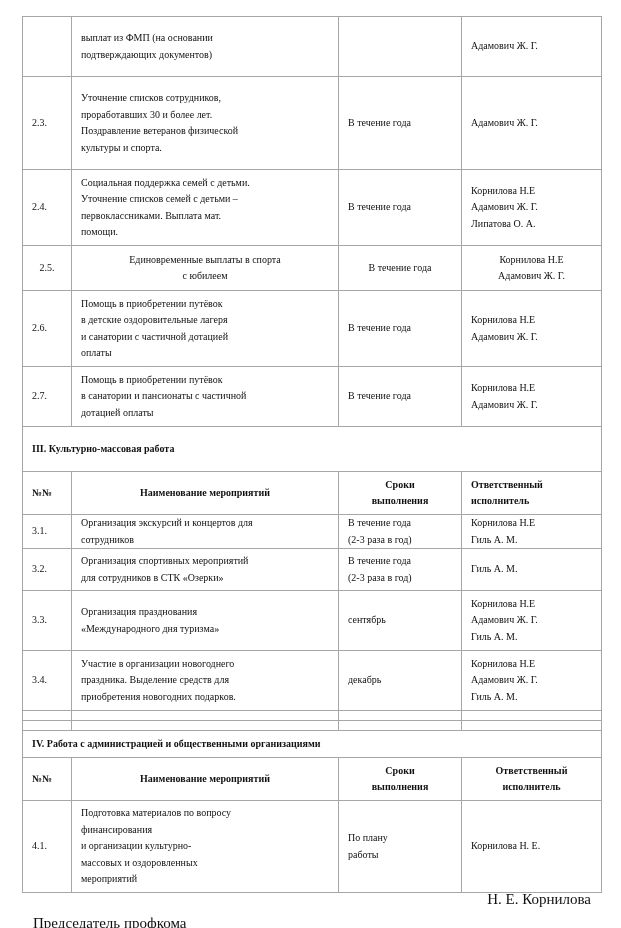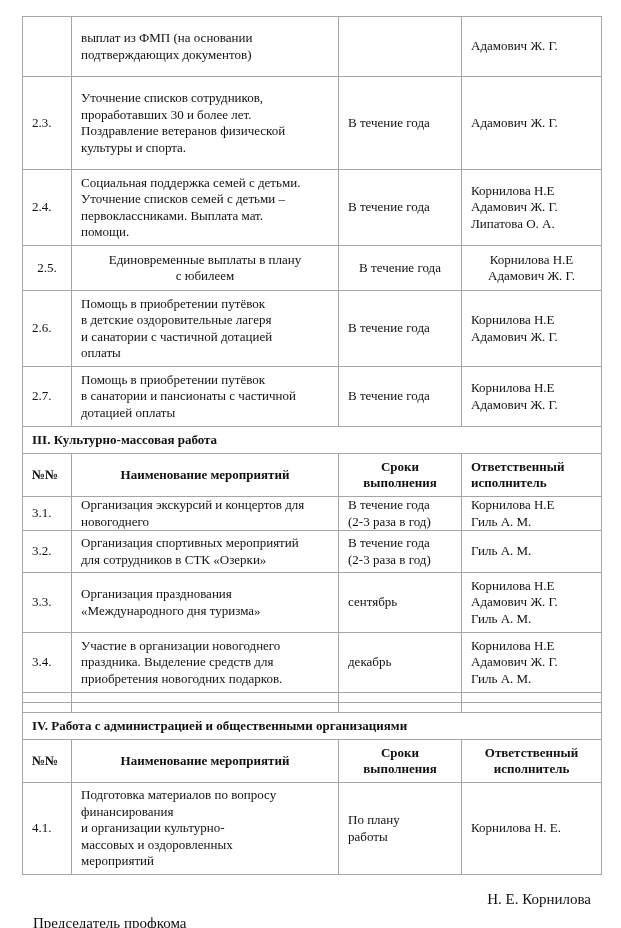--- a/index.html
+++ b/index.html
@@ -1,19 +1,19 @@
 <!DOCTYPE html>
 <html><head>
 <meta charset="utf-8">
 <style>
   html, body { margin: 0; padding: 0; background: #ffffff; }
   body { width: 621px; height: 928px; position: relative; overflow: hidden;
          font-family: "Liberation Serif", "DejaVu Serif", serif; color: #111; }
   table.plan { position: absolute; left: 22px; top: 16px; width: 579px;
-               border-collapse: collapse; table-layout: fixed; font-size: 13px; line-height: 16.5px; }
+               border-collapse: collapse; table-layout: fixed; font-size: 10px; line-height: 16.5px; }
   table.plan td { border: 1px solid #a6a6a6; padding: 0 9px; vertical-align: middle; }
   col.c-num { width: 49px; } col.c-name { width: 267px; } col.c-term { width: 123px; } col.c-resp { width: 140px; }
   td.num { padding-left: 10px; }
   td.top { vertical-align: top; padding-top: 6px; }
   .line { display: block; white-space: nowrap; }
   tr.section td { font-weight: bold; padding-left: 9px; }
   tr.head td { font-weight: bold; }
   .center { text-align: center; }
   .footer { position: absolute; top: 890px; font-size: 15px; line-height: 18px; }
   .footer-left { left: 33px; margin-top: 24px; }
@@ -69,21 +69,21 @@
         </td>
         <td>
           <span class="line">Корнилова Н.Е</span>
           <span class="line">Адамович Ж. Г.</span>
           <span class="line">Липатова О. А.</span>
         </td>
       </tr>
       <tr style="height: 45px; text-align: center;">
         <td class="num">2.5.</td>
         <td>
-          <span class="line">Единовременные выплаты  в плану</span>
+          <span class="line">Единовременные выплаты  в спорта</span>
           <span class="line">с юбилеем</span>
         </td>
         <td>
           <span class="line">В течение года</span>
         </td>
         <td>
           <span class="line">Корнилова Н.Е</span>
           <span class="line">Адамович Ж. Г.</span>
         </td>
       </tr>
@@ -111,40 +111,40 @@
           <span class="line">дотацией оплаты</span>
         </td>
         <td>
           <span class="line">В течение года</span>
         </td>
         <td>
           <span class="line">Корнилова Н.Е</span>
           <span class="line">Адамович Ж. Г.</span>
         </td>
       </tr>
-      <tr class="section" style="height: 27px;">
+      <tr class="section" style="height: 45px;">
         <td colspan="4">III. Культурно-массовая работа</td>
       </tr>
       <tr class="head" style="height: 43px;">
         <td class="num">№№</td>
         <td class="center">Наименование мероприятий</td>
         <td class="center">
           <span class="line">Сроки</span>
           <span class="line">выполнения</span>
         </td>
         <td>
           <span class="line">Ответственный</span>
           <span class="line">исполнитель</span>
         </td>
       </tr>
       <tr style="height: 30px;">
         <td class="num">3.1.</td>
         <td>
           <span class="line">Организация экскурсий и концертов для</span>
-          <span class="line">новогоднего</span>
+          <span class="line">сотрудников</span>
         </td>
         <td>
           <span class="line">В течение года</span>
           <span class="line">(2-3 раза в год)</span>
         </td>
         <td>
           <span class="line">Корнилова Н.Е</span>
           <span class="line">Гиль А. М.</span>
         </td>
       </tr>

